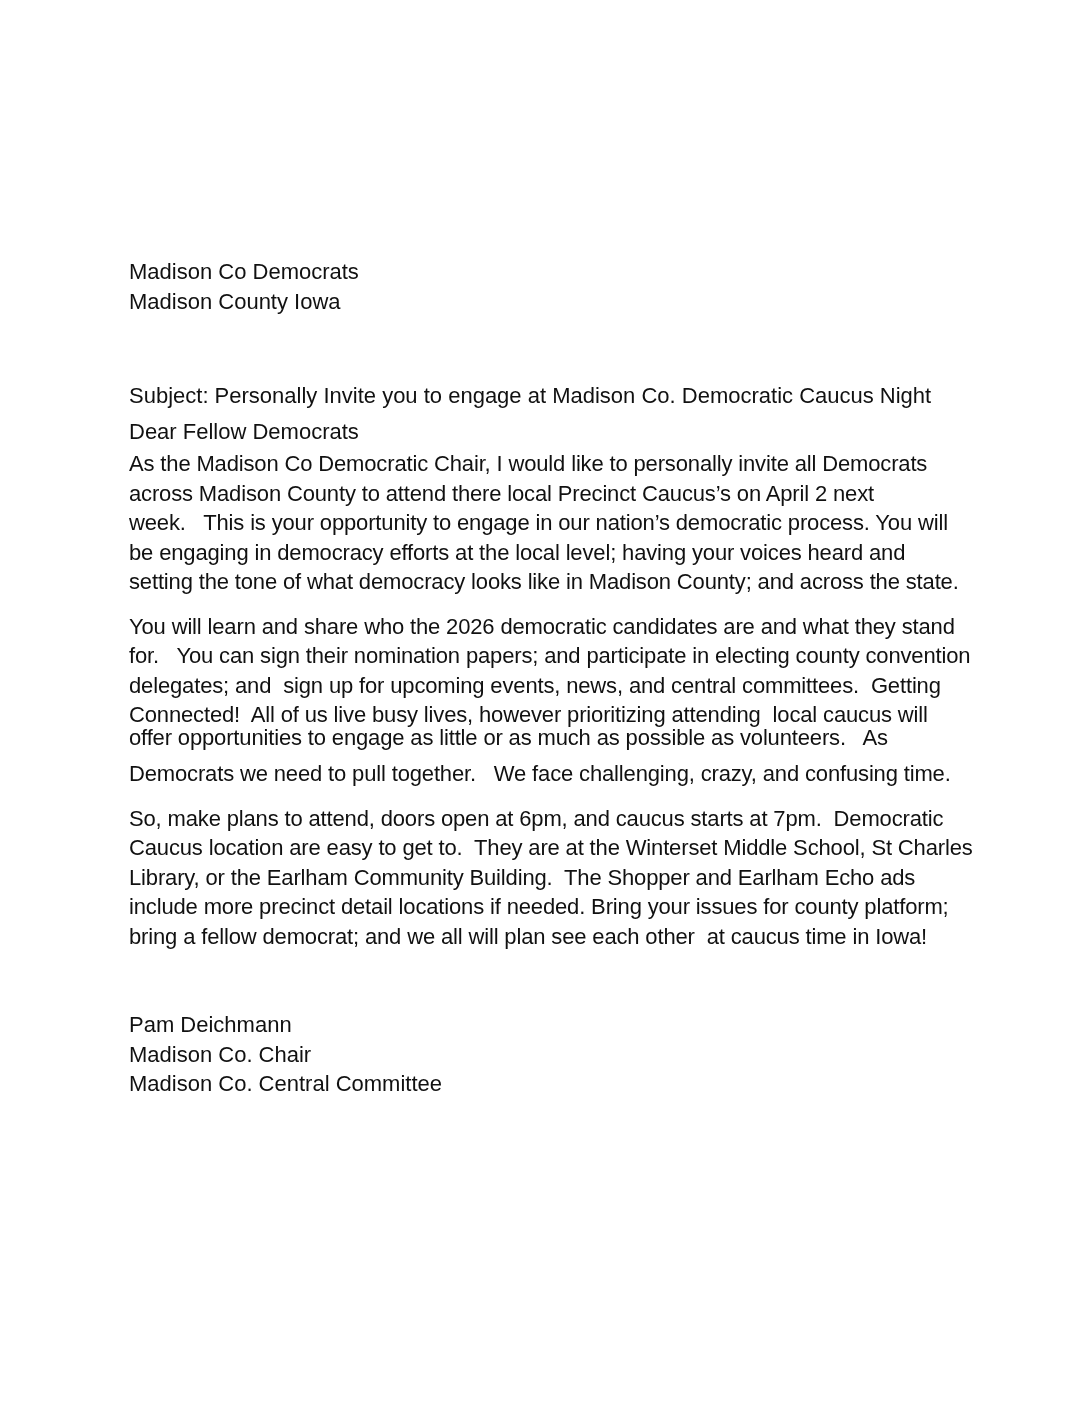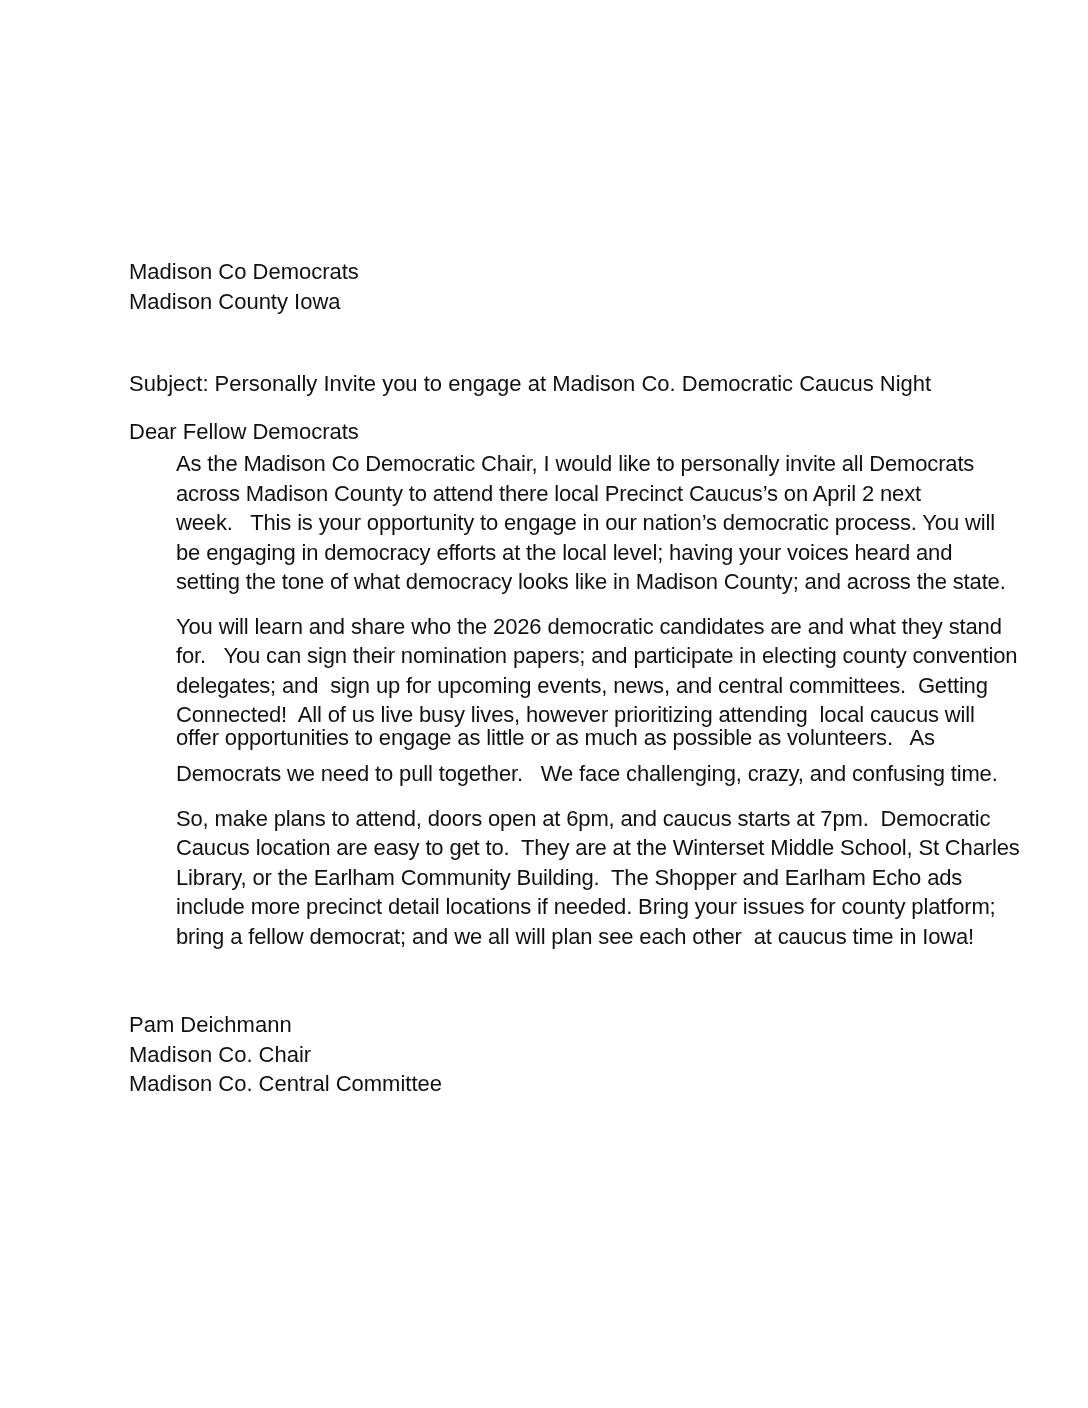--- a/index.html
+++ b/index.html
@@ -4,32 +4,32 @@
   <style>
     html, body { margin: 0; padding: 0; background: #ffffff; }
     body { width: 1088px; height: 1408px; position: relative; overflow: hidden; }
     .page {
       position: absolute; left: 0; top: 0; width: 1088px; height: 1408px;
       background: #ffffff; color: #111111;
       font-family: "Liberation Sans", sans-serif;
       font-size: 22px;
     }
     .line { position: absolute; left: 129px; white-space: pre; line-height: 24px; }
-    .para .line { letter-spacing: -0.15px; margin-left: 47px; }
+    .para .line { letter-spacing: -0.15px; }
   </style>
 </head>
 <body>
 
 <div class="page">
   <div>
     <div class="line" style="top:260px">Madison Co Democrats</div>
     <div class="line" style="top:290px">Madison County Iowa</div>
   </div>
 
-  <div class="line" style="top:372px">Subject: Personally Invite you to engage at Madison Co. Democratic Caucus Night</div>
+  <div class="line" style="top:384px">Subject: Personally Invite you to engage at Madison Co. Democratic Caucus Night</div>
   <div class="line" style="top:420px">Dear Fellow Democrats</div>
 
   <div class="para">
     <div class="line" style="top:452px">As the Madison Co Democratic Chair, I would like to personally invite all Democrats</div>
     <div class="line" style="top:482px">across Madison County to attend there local Precinct Caucus’s on April 2 next</div>
     <div class="line" style="top:511px">week.   This is your opportunity to engage in our nation’s democratic process. You will</div>
     <div class="line" style="top:541px">be engaging in democracy efforts at the local level; having your voices heard and</div>
     <div class="line" style="top:570px">setting the tone of what democracy looks like in Madison County; and across the state.</div>
   </div>
 

